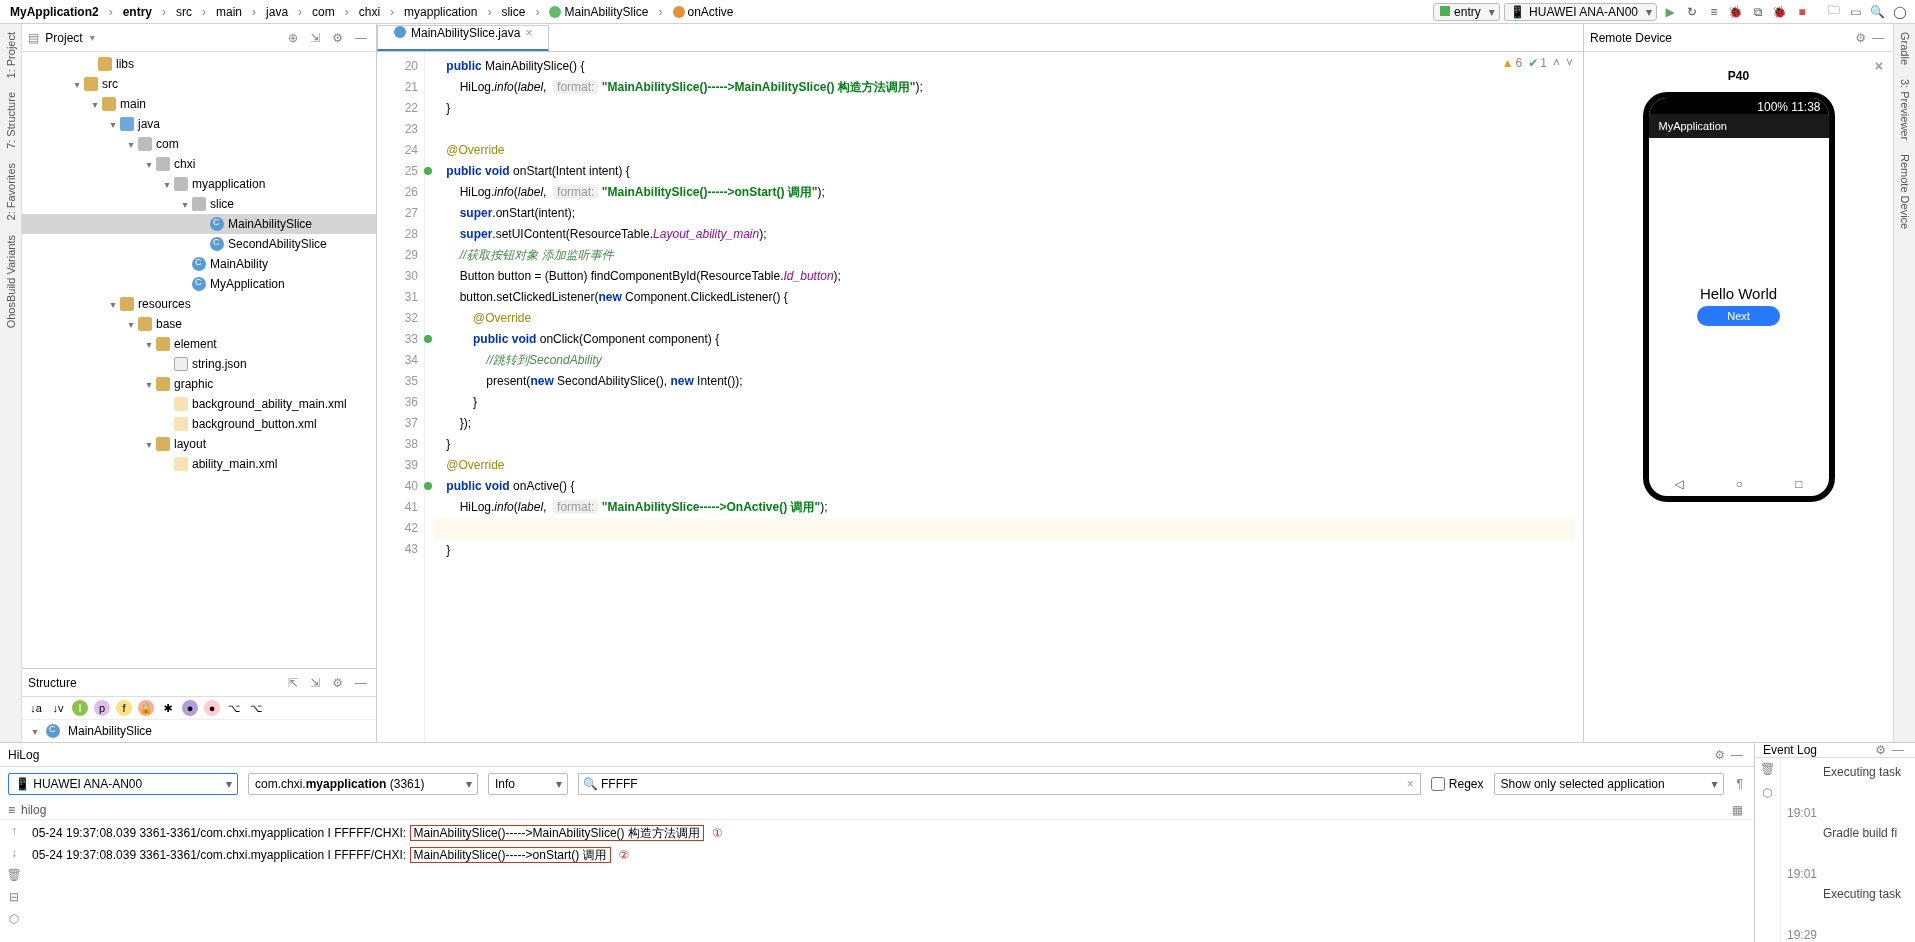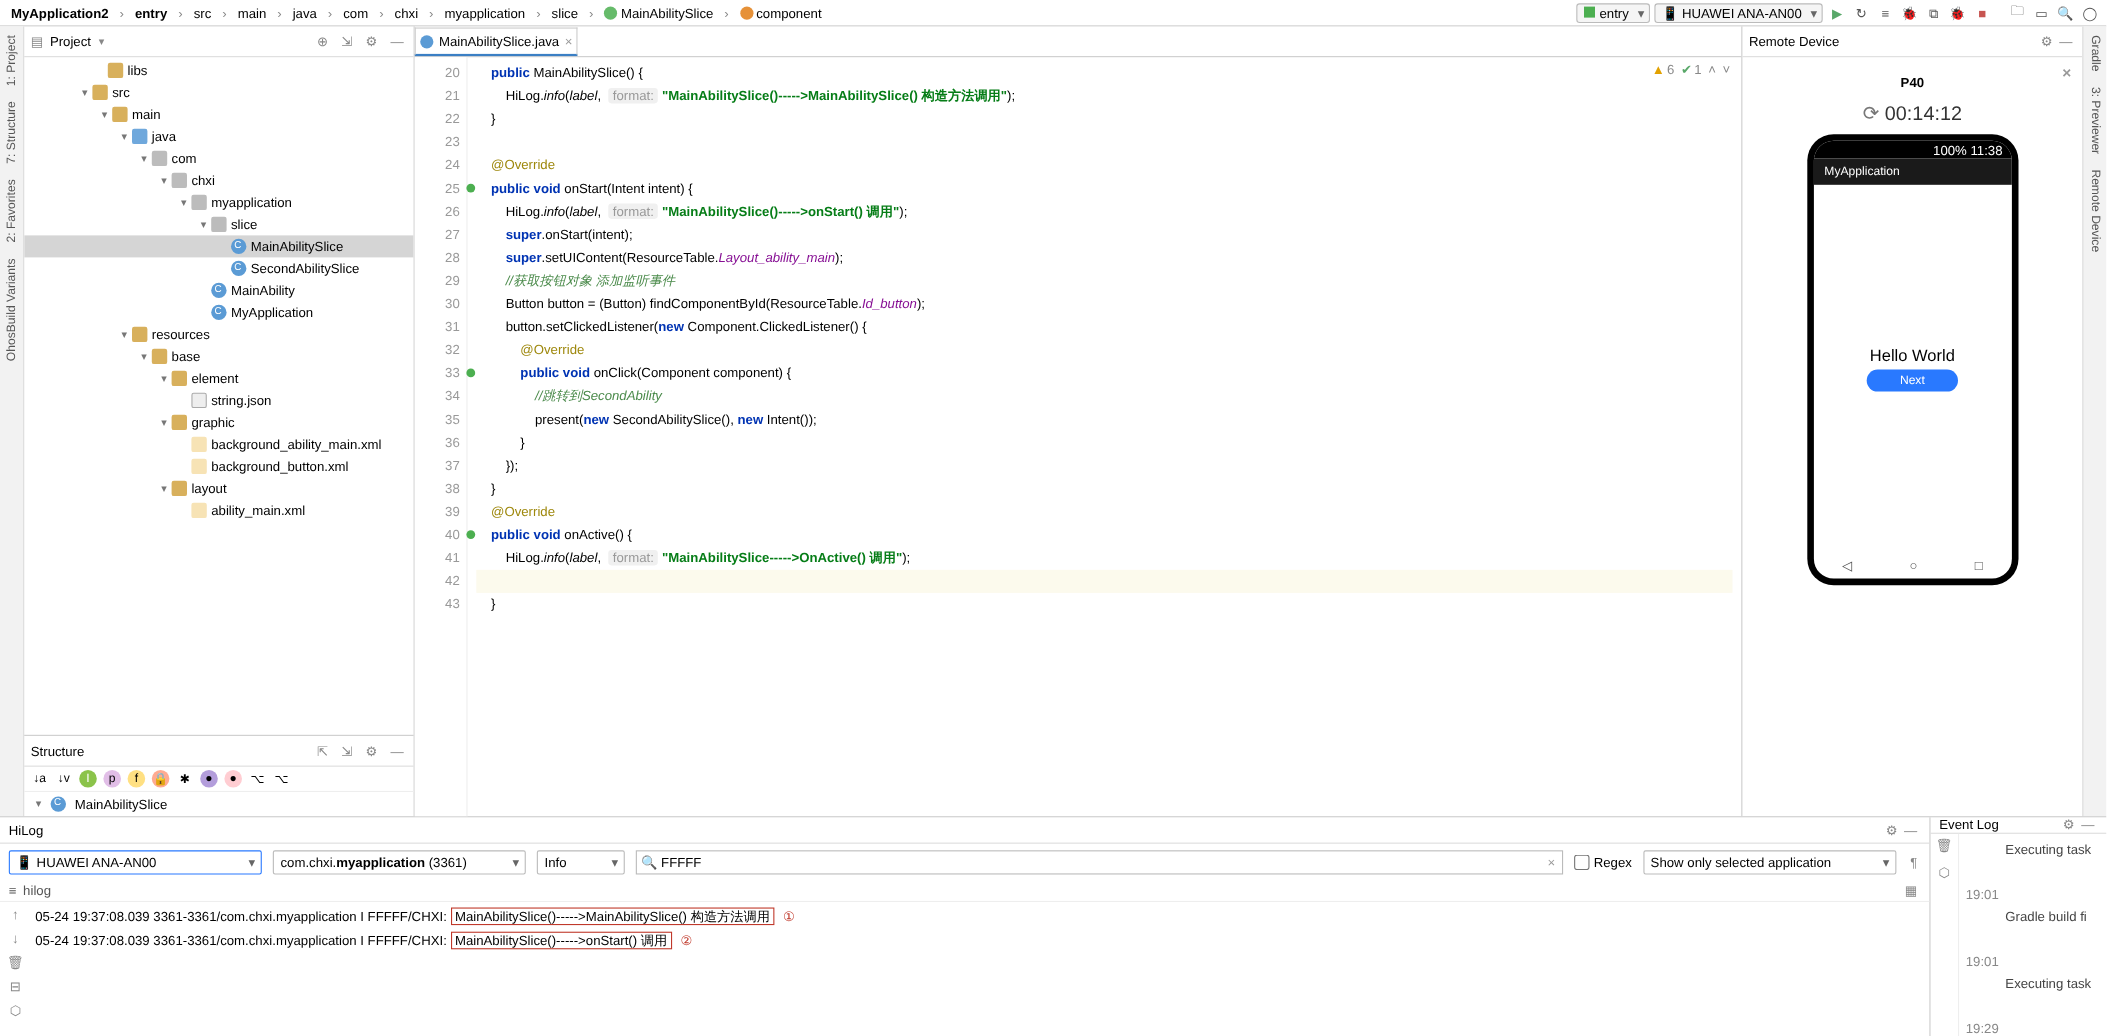--- a/index.html
+++ b/index.html
@@ -53,21 +53,21 @@
 .struct-tb .p-ico{background:#e1bee7;border-radius:50%;}
 .struct-tb .f-ico{background:#ffe082;border-radius:50%;}
 .struct-tb .l-ico{background:#ffab91;border-radius:50%;}
 .struct-tb .a-ico{background:#b39ddb;border-radius:50%;}
 .struct-tb .b-ico{background:#ffcdd2;border-radius:50%;}
 .struct-body { padding:4px 6px; display:flex; align-items:center; gap:4px; }
 
 
 .center { flex:1; display:flex; flex-direction:column; min-width:0; }
 .tabs { display:flex; height:28px; border-bottom:1px solid #ccc; align-items:flex-end; }
-.tab { display:flex; align-items:center; height:26px; padding:0 4px; border:1px solid #ccc; border-bottom:2px solid #3b7fc4; background:#fff; gap:5px; cursor:pointer; }
+.tab { display:flex; height:26px; padding:0 16px; border:1px solid #ccc; border-bottom:2px solid #3b7fc4; background:#fff; gap:5px; cursor:pointer; }
 .tab .x { color:#999; cursor:pointer; }
 .tab .jico { width:12px;height:12px;border-radius:50%;background:#5b9bd5;display:inline-block; }
 .editor { display:flex; flex:1; min-height:0; position:relative; }
 .gutter { width:48px; background:#fff; border-right:1px solid #eee; text-align:right; padding:4px 6px 4px 0; color:#999; font-family:Consolas,monospace; font-size:13px; line-height:21px; }
 .gutter .ln { position:relative; }
 .gutter .mark { position:absolute; right:-14px; width:8px;height:8px;background:#4caf50;border-radius:50%; top:6px; }
 .code { flex:1; padding:4px 8px; font-family:Consolas,monospace; font-size:13px; line-height:21px; white-space:pre; overflow:hidden; }
 .kw{color:#0033b3;font-weight:bold;} .ann{color:#9e880d;} .str{color:#067d17;font-weight:bold;} .hint{color:#999;background:#f0f0f0;padding:0 4px;border-radius:3px;} .mem{color:#871094;font-style:italic;} .sid{font-style:italic;} .cmtg{color:#4a8a4a;font-style:italic;}
 .code .hl-line{background:#fcfaed;display:inline-block;width:100%;}
 .inspection { position:absolute; top:4px; right:10px; display:flex; gap:6px; align-items:center; color:#888; font-size:11px; }
@@ -141,21 +141,21 @@
     <span class="crumb">com</span>
       <span class="crumb-sep"></span>
     <span class="crumb">chxi</span>
       <span class="crumb-sep"></span>
     <span class="crumb">myapplication</span>
       <span class="crumb-sep"></span>
     <span class="crumb">slice</span>
       <span class="crumb-sep"></span>
     <span class="crumb"><span class="crumb-ico"></span><span>MainAbilitySlice</span></span>
       <span class="crumb-sep"></span>
-    <span class="crumb"><span class="crumb-ico orange"></span><span>component</span></span>
+    <span class="crumb"><span class="crumb-ico orange"></span><span>onActive</span></span>
     <span class="spacer"></span>
     <span class="dd"><span class="mod-ico"></span><span>entry</span></span>
     <span class="dd">📱 <span>HUAWEI ANA-AN00</span></span>
     <span class="run-ico green">▶</span>
     <span class="run-ico">↻</span>
     <span class="run-ico">≡</span>
     <span class="run-ico">🐞</span>
     <span class="run-ico">⧉</span>
     <span class="run-ico">🐞</span>
     <span class="run-ico red">■</span>
@@ -364,21 +364,20 @@
       <div class="devhdr">
         <span>Remote Device</span>
         <span class="flex"></span>
         <span class="panel-ico">⚙</span>
         <span class="panel-ico">—</span>
       </div>
       <div class="devname">
         <span>P40</span>
         <span class="x">×</span>
       </div>
-      <div class="devtime">00:14:12</div>
       <div class="device">
         <div class="phone">
           <div class="screen">
             <div class="statusbar">
                 <span></span>
                 <span>100% 11:38</span>
               </div>
             <div class="appbar">MyApplication</div>
             <div class="screen-body">
               <div style="font-size:15px">Hello World</div>

